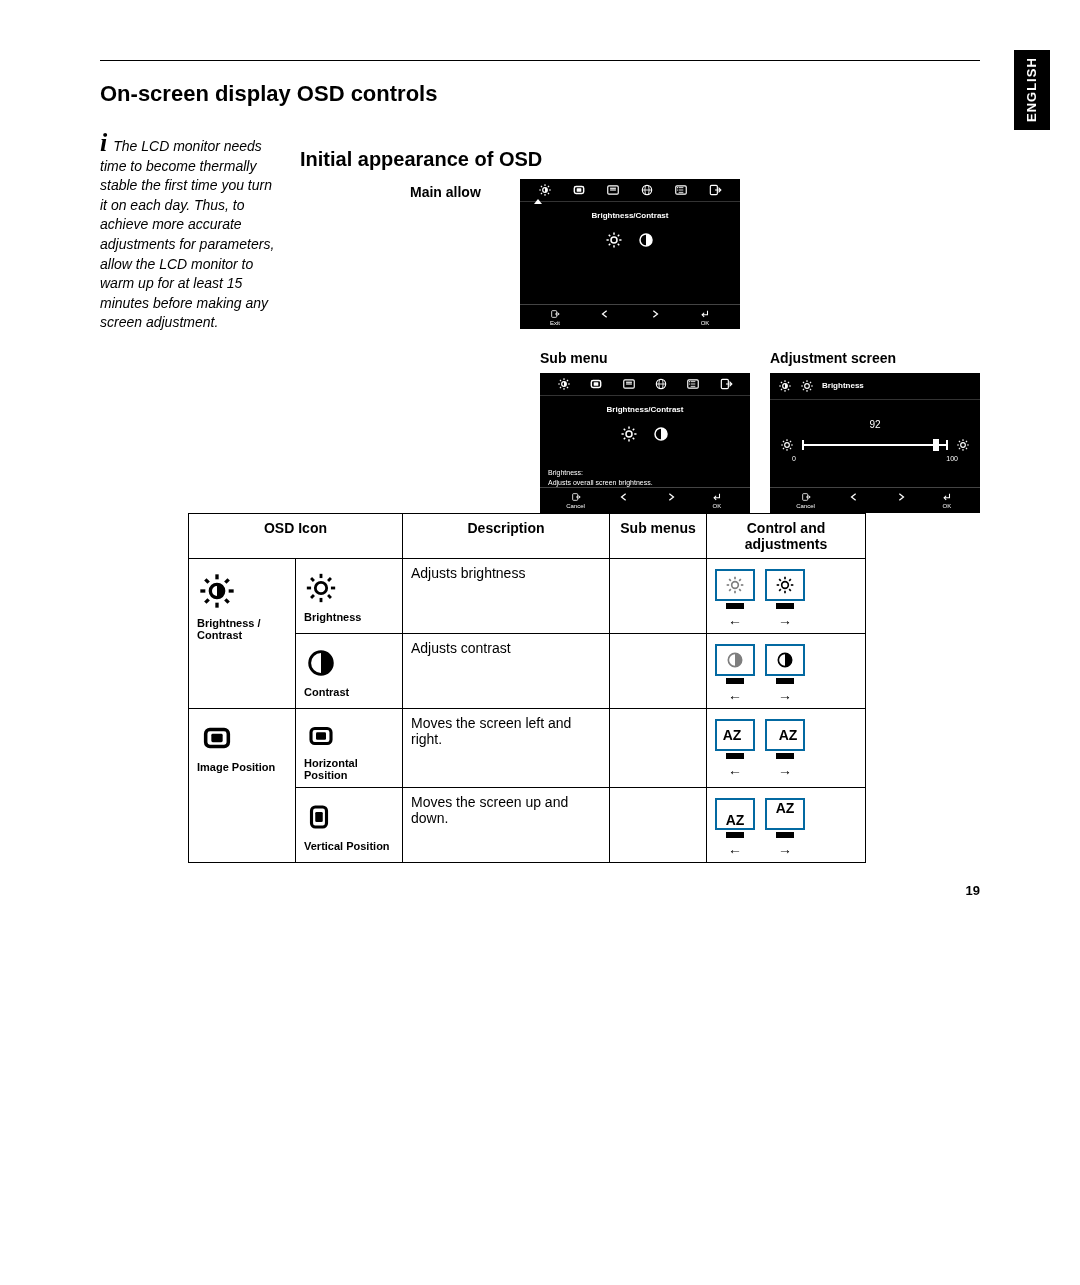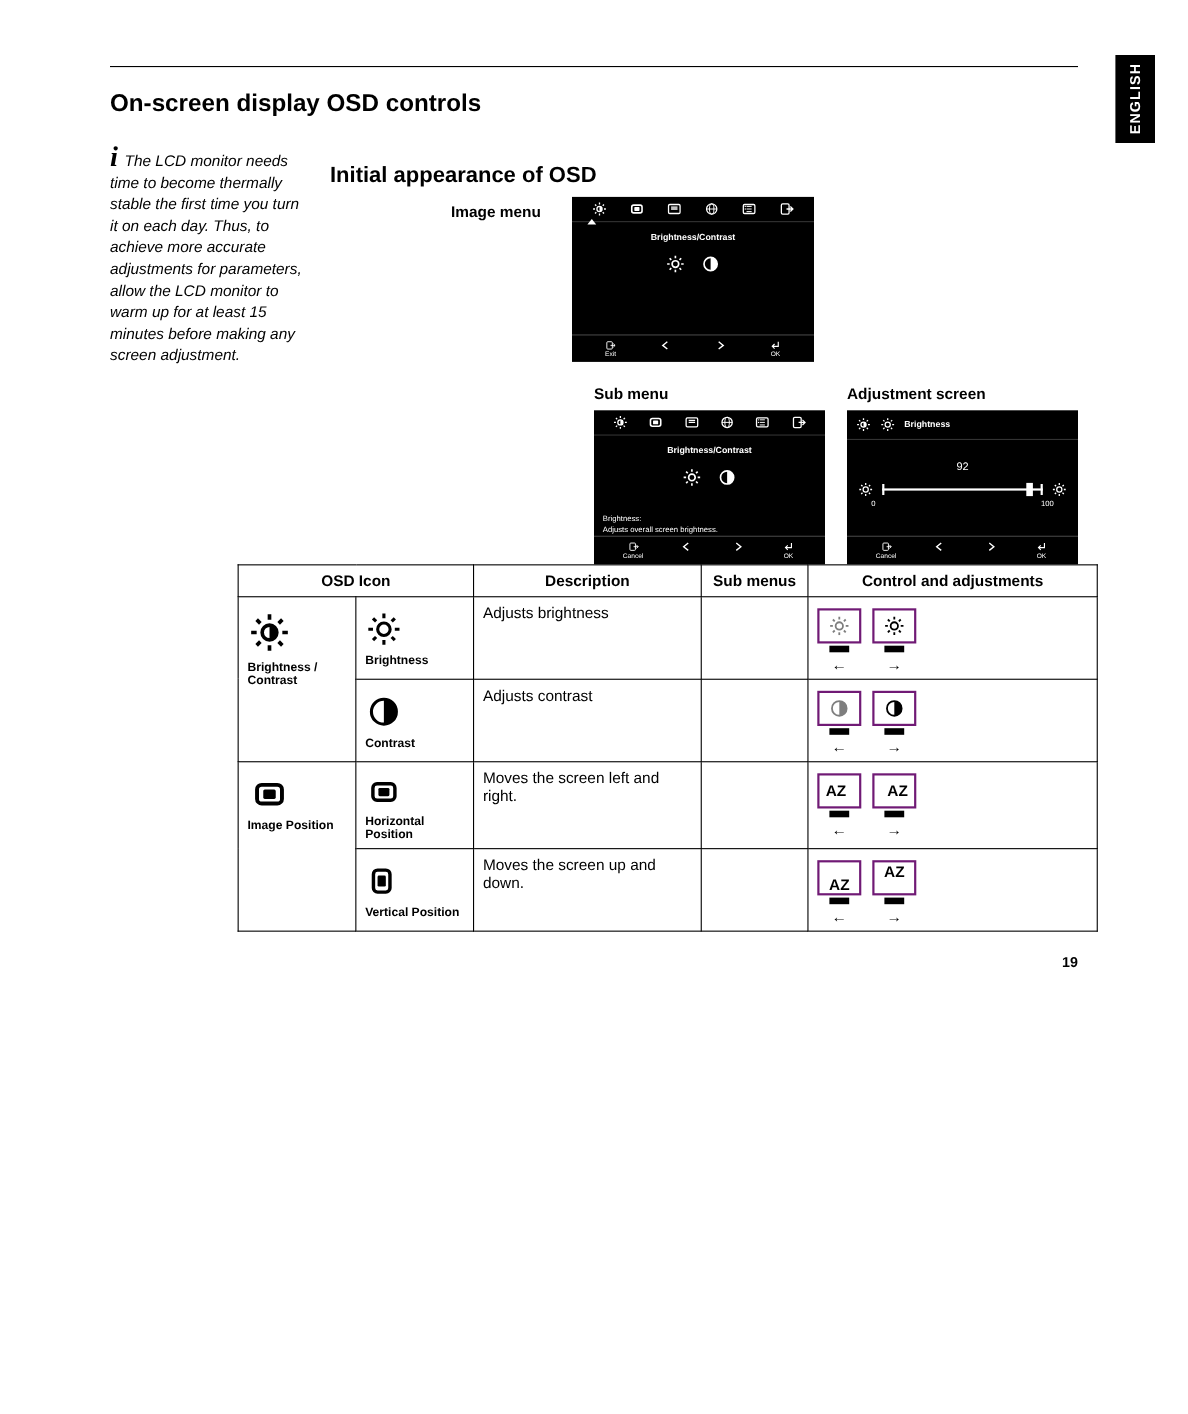--- a/index.html
+++ b/index.html
@@ -198,22 +198,22 @@
     font-size: 7px;
     margin: 2px 22px 0 22px;
   }
 
   
   .osd-title {
     margin-left: 110px;
   }
   table.osd-func {
     border-collapse: collapse;
-    width: 782px;
-    margin-left: 116px;
+    width: 678px;
+    margin-left: 88px;
     font-size: 14px;
   }
   table.osd-func th, table.osd-func td {
     border: 1px solid #000;
     padding: 6px 8px;
     vertical-align: top;
     text-align: left;
   }
   table.osd-func th {
     font-weight: bold;
@@ -235,21 +235,21 @@
     justify-content: center;
     margin-top: 4px;
   }
   .monitor-box {
     display: flex;
     flex-direction: column;
     align-items: center;
   }
   .monitor {
     width: 36px; height: 28px;
-    border: 2px solid #701a75;
+    border: 2px solid #0369a1;
     display: flex;
     align-items: center;
     justify-content: center;
   }
   .mon-stand {
     width: 18px;
     border-top: 6px solid #000;
     position: relative;
     margin-top: 2px;
   }
@@ -349,21 +349,21 @@
   <div class="two-col">
     <div class="sidebar">
       <span class="info-i">i</span><span>The LCD monitor needs time to become thermally stable the first time you turn it on each day. Thus, to achieve more accurate adjustments for parameters, allow the LCD monitor to warm up for  at least 15 minutes before making any screen adjustment.</span>
     </div>
     <div class="main">
 
       <h2>Initial appearance of OSD</h2>
 
       <div class="osd-area">
         <div style="display:flex;gap:16px;align-items:flex-start">
-          <div class="label-sm" style="width:94px;margin-top:4px">Image menu</div>
+          <div class="label-sm" style="width:94px;margin-top:4px">Main allow</div>
           <div class="osd-main">
             <div class="osd-topbar">
               <svg viewBox="0 0 24 24">
                   <use href="#ic-brightcontrast"></use>
                 </svg>
               <svg viewBox="0 0 24 24">
                   <use href="#ic-hpos"></use>
                 </svg>
               <svg viewBox="0 0 24 24">
                   <use href="#ic-iset"></use>

